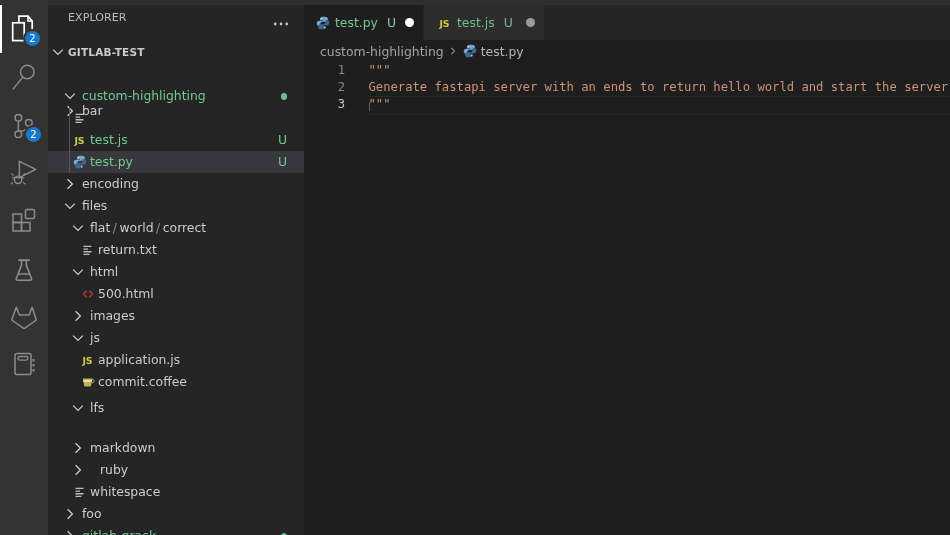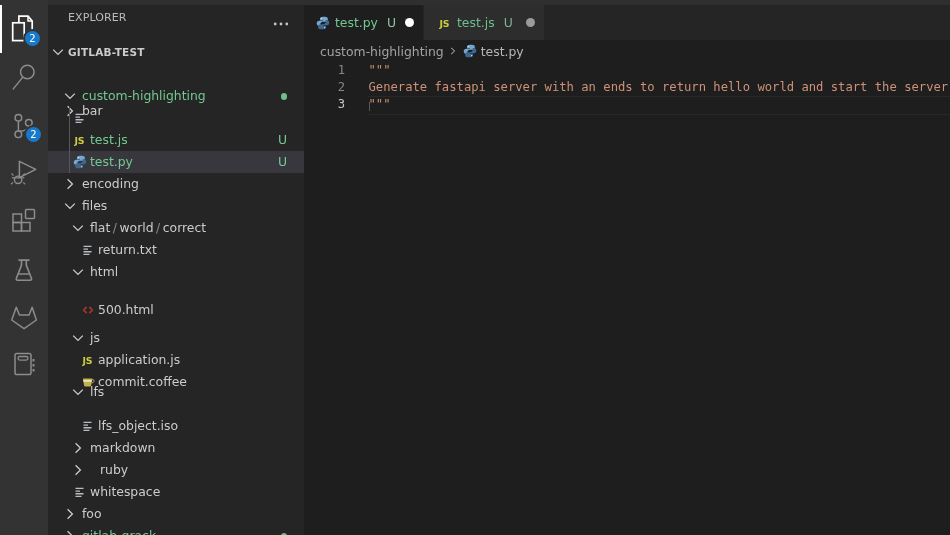--- a/index.html
+++ b/index.html
@@ -209,25 +209,31 @@
               <path d="M3.5 4.4h8M3.5 7.1h4.5M3.5 9.8h8M3.5 12.4h6" stroke="#b8bec4" stroke-width="1.4"></path>
             </svg></span>
           <span class="label" style="left:50px">return.txt</span>
         </div>
         <div class="row" style="top: 220px; text-decoration: underline;">
           <span class="twisty" style="left:22px"><svg viewBox="0 0 16 16" width="100%" height="100%" fill="none">
               <path d="M3.2 5.6 8 10.4 12.8 5.6" stroke="#cccccc" stroke-width="1.3"></path>
             </svg></span>
           <span class="label" style="left:42px">html</span>
         </div>
-        <div class="row" style="top: 242px; margin-top: 16px;">
+        <div class="row" style="top: 242px;">
           <span class="ficon" style="left:32px"><svg viewBox="0 0 16 16" width="100%" height="100%" fill="none">
               <path d="M6.2 5.3 3.5 8l2.7 2.7M9.8 5.3 12.5 8l-2.7 2.7" stroke="#a8372c" stroke-width="1.7" stroke-linecap="round" stroke-linejoin="round"></path>
             </svg></span>
           <span class="label" style="left:50px">500.html</span>
+        </div>
+        <div class="row" style="top: 264px;">
+          <span class="twisty" style="left:22px"><svg viewBox="0 0 16 16" width="100%" height="100%" fill="none">
+              <path d="M5.6 3.2 10.4 8 5.6 12.8" stroke="#cccccc" stroke-width="1.3"></path>
+            </svg></span>
+          <span class="label" style="left:42px">images</span>
         </div>
         <div class="row" style="top: 286px;">
           <span class="twisty" style="left:22px"><svg viewBox="0 0 16 16" width="100%" height="100%" fill="none">
               <path d="M3.2 5.6 8 10.4 12.8 5.6" stroke="#cccccc" stroke-width="1.3"></path>
             </svg></span>
           <span class="label" style="left:42px">js</span>
         </div>
         <div class="row" style="top: 308px;">
           <span class="ficon" style="left:32px"><svg viewBox="0 0 16 16" width="100%" height="100%" fill="none">
               <text x="7.5" y="12" font-family="DejaVu Sans,sans-serif" font-size="9.4" font-weight="700" fill="#cbcb41" text-anchor="middle">JS</text>
@@ -235,31 +241,25 @@
           <span class="label" style="left:50px">application.js</span>
         </div>
         <div class="row" style="top: 330px;">
           <span class="ficon" style="left:32px"><svg viewBox="0 0 16 16" width="100%" height="100%" fill="none">
               <path d="M2.9 4.6h9.4l-1.1 6.6c-.15.8-.8 1.3-1.6 1.3H5.6c-.8 0-1.45-.5-1.6-1.3L2.9 4.6z" fill="#c3b24b"></path>
               <path d="M12 5.6h.9c.8 0 1.3.7 1.1 1.5l-.15.5c-.2.8-1 1.3-1.8 1.3h-.5" stroke="#c3b24b" stroke-width="1"></path>
               <path d="M3.3 6.9h8.6" stroke="#f0ead2" stroke-width="1.6"></path>
             </svg></span>
           <span class="label" style="left:50px">commit.coffee</span>
         </div>
-        <div class="row" style="top: 340px;">
+        <div class="row" style="top: 356px;">
           <span class="twisty" style="left:22px"><svg viewBox="0 0 16 16" width="100%" height="100%" fill="none">
               <path d="M3.2 5.6 8 10.4 12.8 5.6" stroke="#cccccc" stroke-width="1.3"></path>
             </svg></span>
           <span class="label" style="left:42px">lfs</span>
-        </div>
-        <div class="row" style="top: 374px;">
-          <span class="ficon" style="left:32px"><svg viewBox="0 0 16 16" width="100%" height="100%" fill="none">
-              <path d="M3.5 4.4h8M3.5 7.1h4.5M3.5 9.8h8M3.5 12.4h6" stroke="#b8bec4" stroke-width="1.4"></path>
-            </svg></span>
-          <span class="label" style="left:50px">lfs_object.iso</span>
         </div>
         <div class="row" style="top: 396px;">
           <span class="twisty" style="left:22px"><svg viewBox="0 0 16 16" width="100%" height="100%" fill="none">
               <path d="M5.6 3.2 10.4 8 5.6 12.8" stroke="#cccccc" stroke-width="1.3"></path>
             </svg></span>
           <span class="label" style="left:42px">markdown</span>
         </div>
         <div class="row" style="top: 418px;">
           <span class="twisty" style="left:22px"><svg viewBox="0 0 16 16" width="100%" height="100%" fill="none">
               <path d="M5.6 3.2 10.4 8 5.6 12.8" stroke="#cccccc" stroke-width="1.3"></path>

